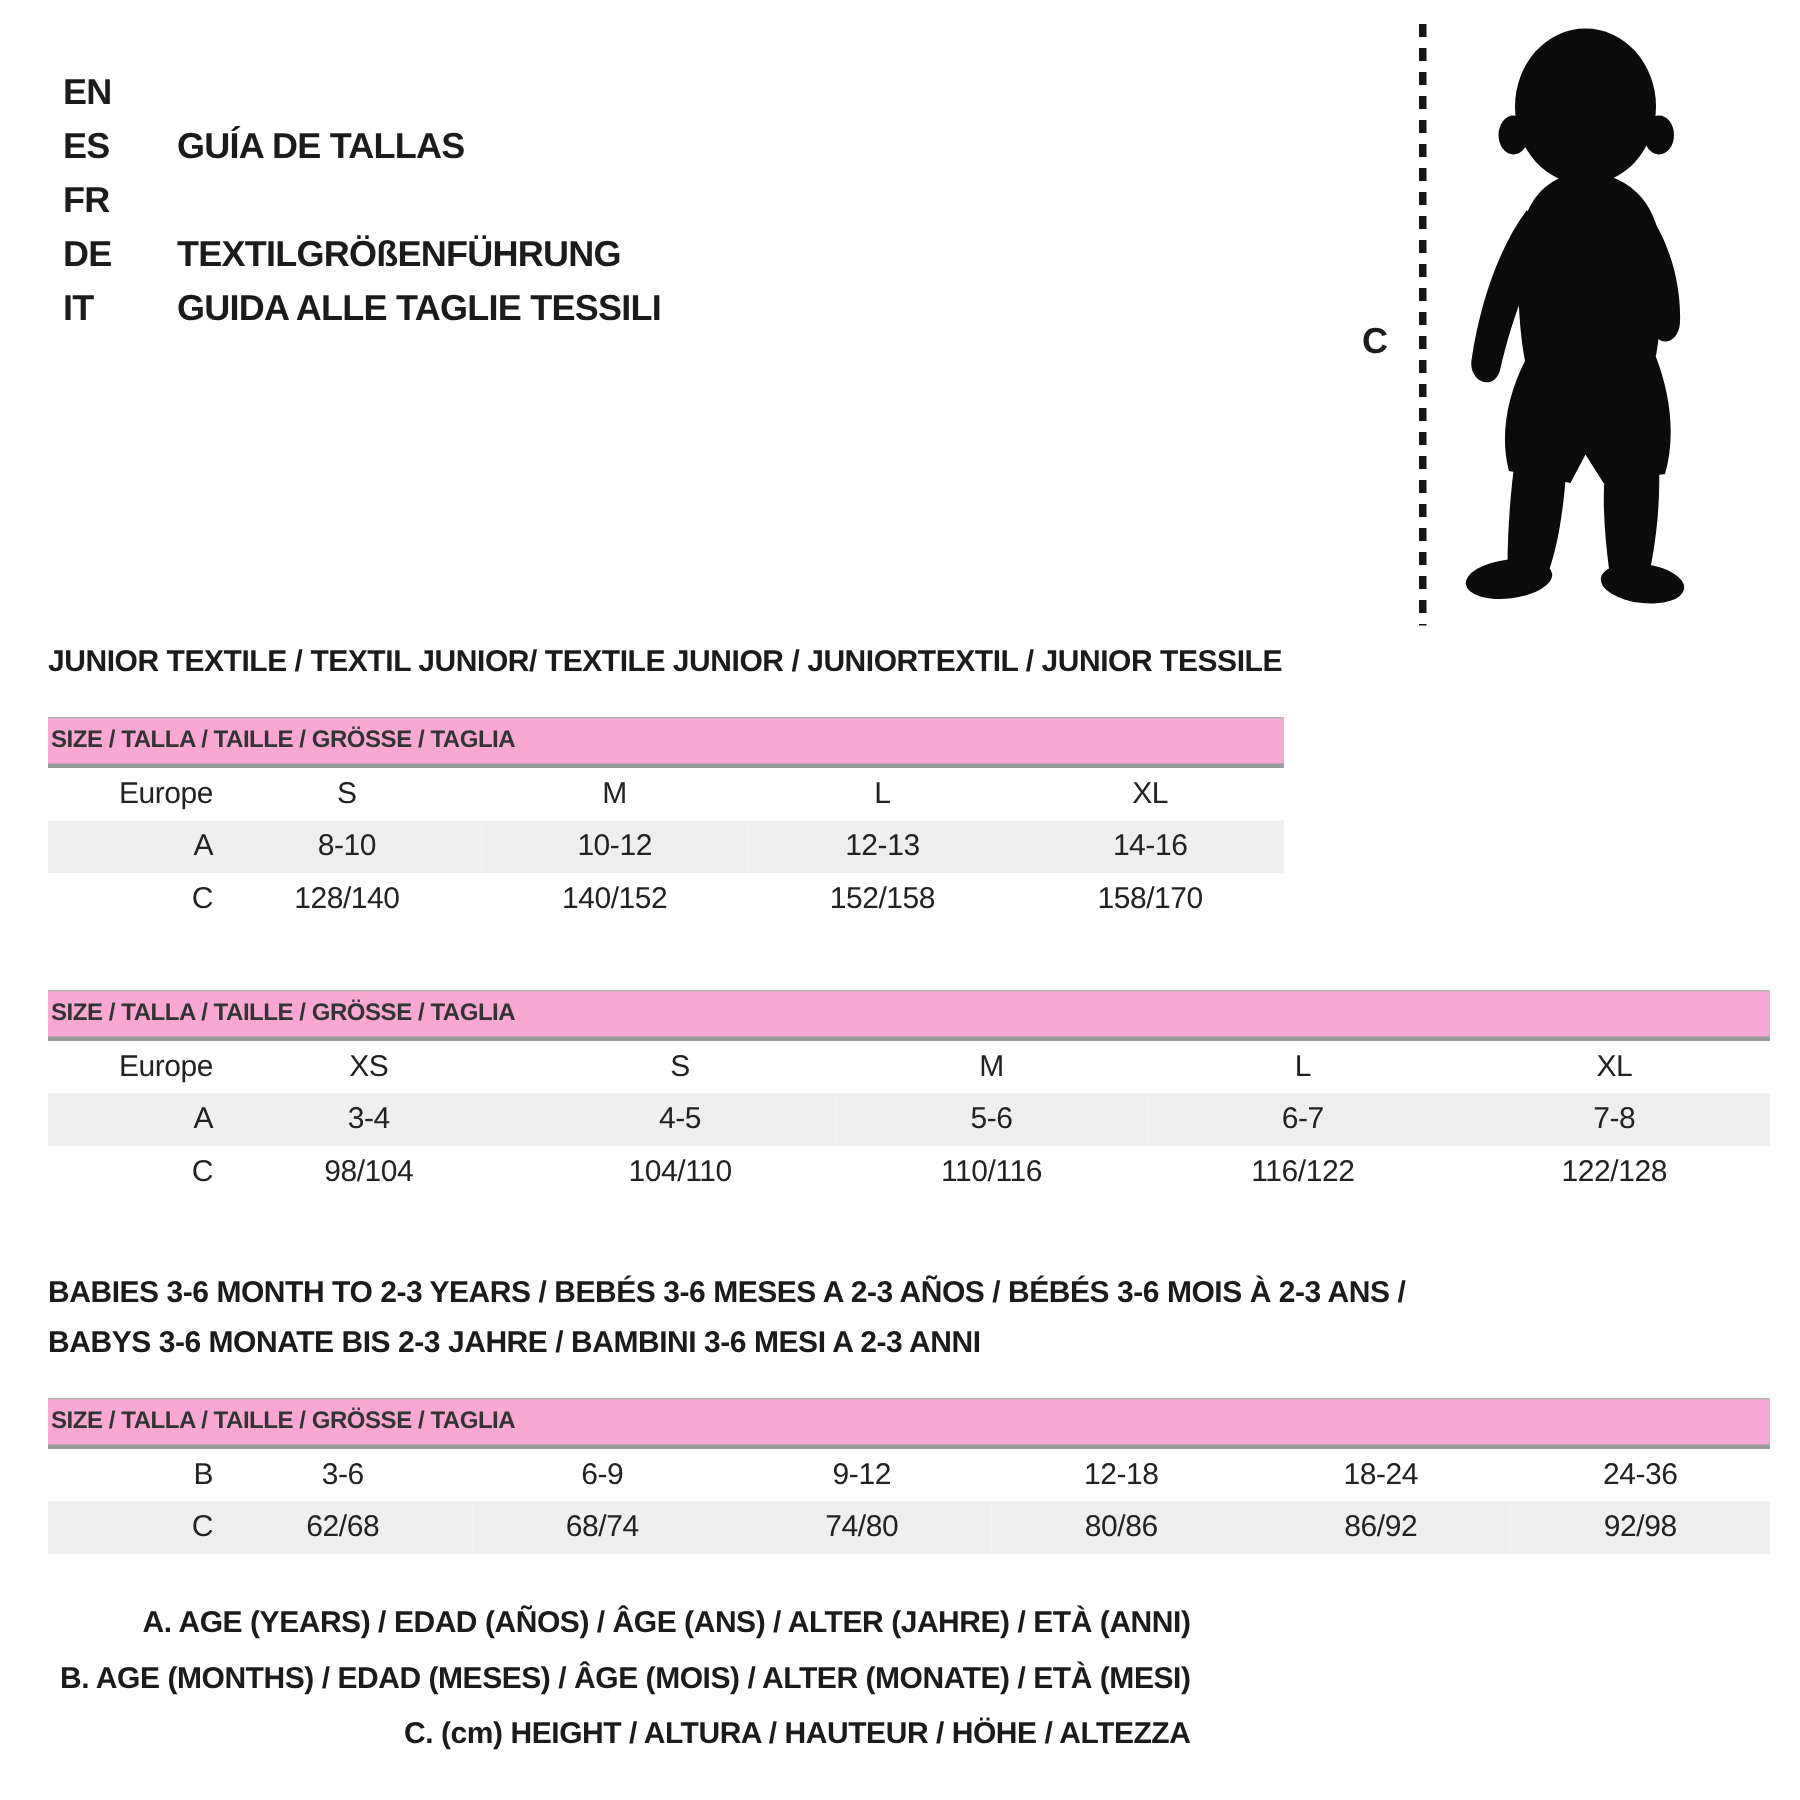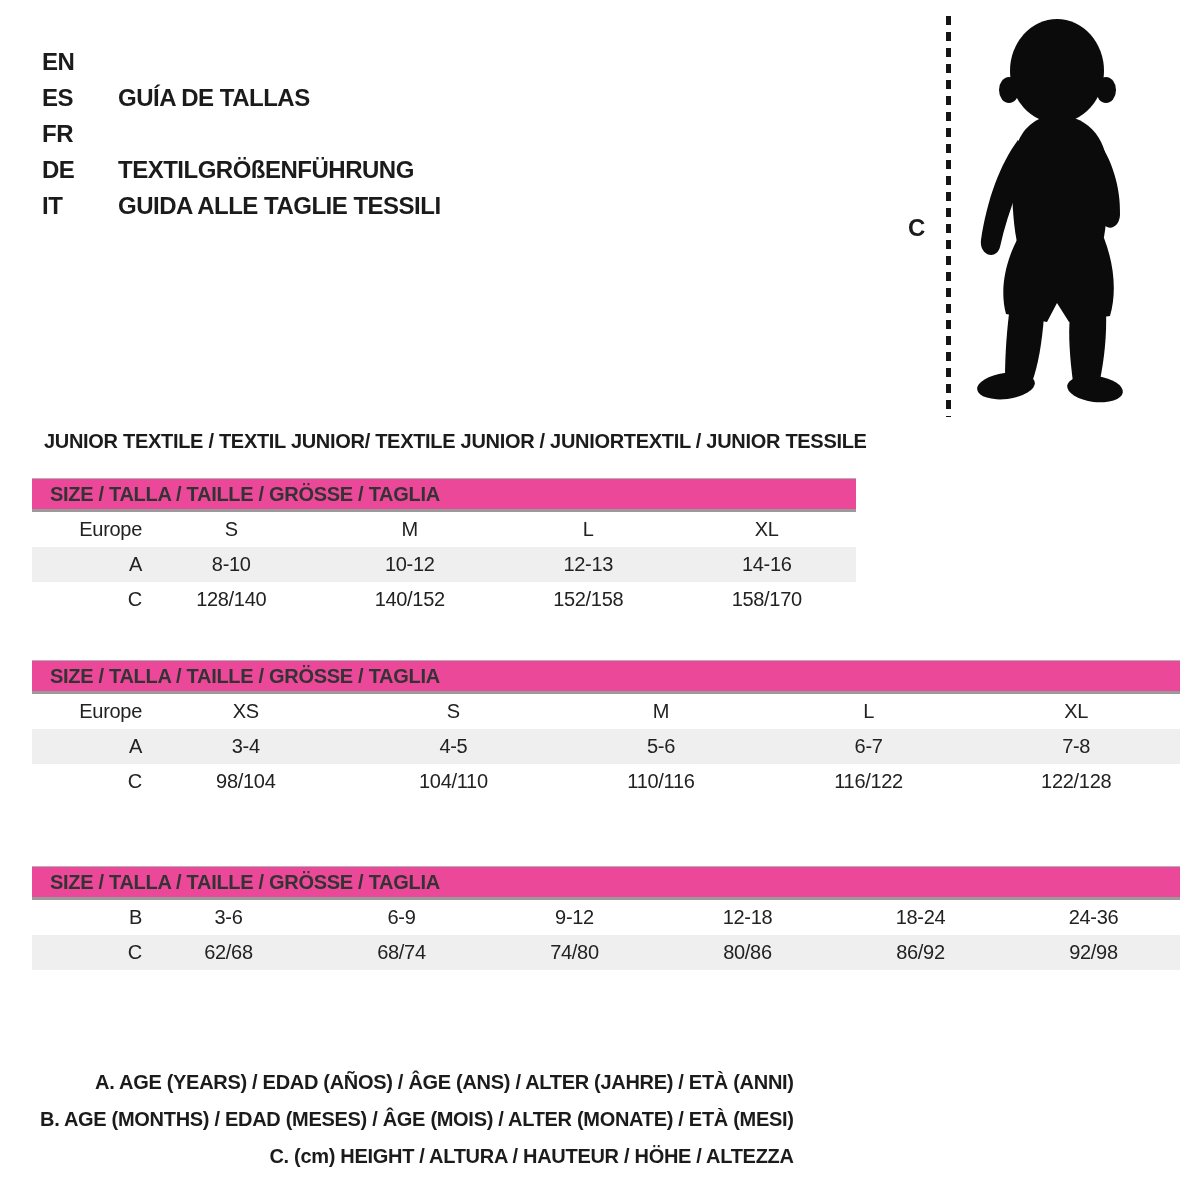--- a/index.html
+++ b/index.html
@@ -23,32 +23,32 @@
     position:absolute; left:946px; top:16px; width:5px; height:401px;
     background:repeating-linear-gradient(to bottom, #141414 0 9px, transparent 9px 16px);
   }
   .figure-c { position:absolute; left:908px; top:214px; font-size:24px; font-weight:700; }
   .baby-svg { position:absolute; left:960px; top:14px; }
 
   
   .section { position:absolute; left:32px; }
   .sec-title {
     font-size:20px; font-weight:700; letter-spacing:-0.3px;
-    margin:0 0 0 12px; white-space:nowrap; line-height:26px;
+    margin:0 0 0 0; white-space:nowrap; line-height:26px;
   }
   .title-sub { font-size:13px; font-weight:700; vertical-align:-4px; letter-spacing:0; }
   .after-title { height:24px; }
 
   .size-bar {
     height:30px; display:flex; align-items:center;
-    padding-left:18px;
-    background:#ec4899;
+    padding-left:2px;
+    background:#f9a8d4;
     border-top:1px solid #b4b4b4;
     border-bottom:3px solid #9a9a9a;
-    font-size:20px; font-weight:700; letter-spacing:-0.3px; color:#333333;
+    font-size:16px; font-weight:700; letter-spacing:-0.3px; color:#333333;
   }
   table.size-table { border-collapse:collapse; table-layout:fixed; width:100%; }
   table.size-table td {
     height:35px; padding:0; font-size:20px; letter-spacing:-0.3px;
     text-align:center; vertical-align:middle; color:#222222;
   }
   table.size-table td.rowlabel { text-align:right; padding-left:9px; }
   tr.alt { background:#efefef; }
 
   #junior-section   { top:428px;  width:824px;  }
@@ -181,20 +181,24 @@
         <td>104/110</td>
         <td>110/116</td>
         <td>116/122</td>
         <td>122/128</td>
       </tr>
     </tbody>
       </table>
   </div>
 
   <div class="section" id="babies-section">
+    <div class="sec-title">
+      <div>BABIES 3-6 MONTH TO 2-3 YEARS / BEBÉS 3-6 MESES A 2-3 AÑOS / BÉBÉS 3-6 MOIS À 2-3 ANS /</div>
+      <div>BABYS 3-6 MONATE BIS 2-3 JAHRE / BAMBINI 3-6 MESI A 2-3 ANNI</div>
+    </div>
     <div class="after-title" style="height:20px"></div>
     <div class="size-bar">SIZE / TALLA / TAILLE / GRÖSSE / TAGLIA</div>
     <table class="size-table">
       <colgroup>
           <col style="width:110px">
           <col>
           <col>
           <col>
           <col>
           <col>

